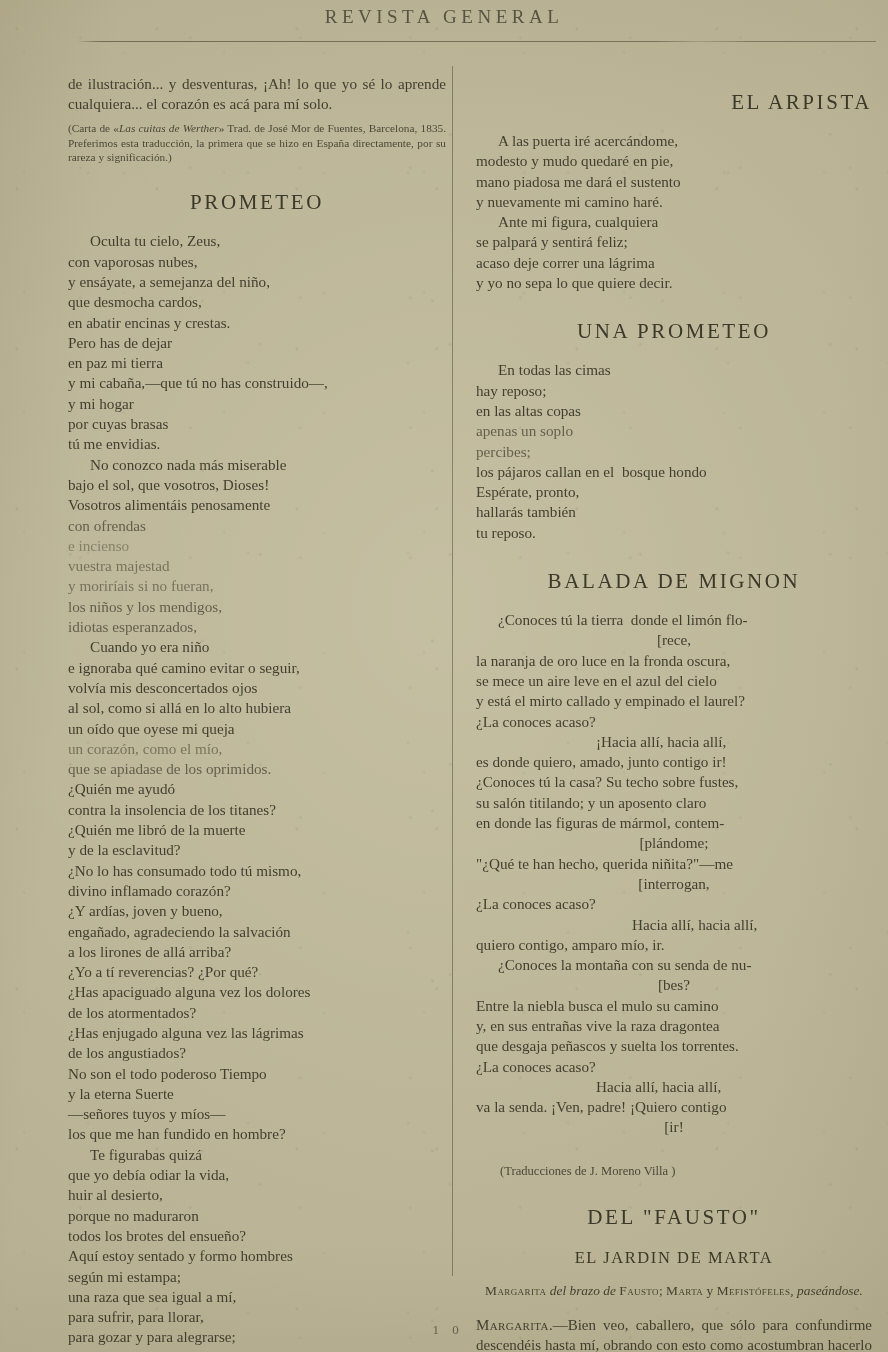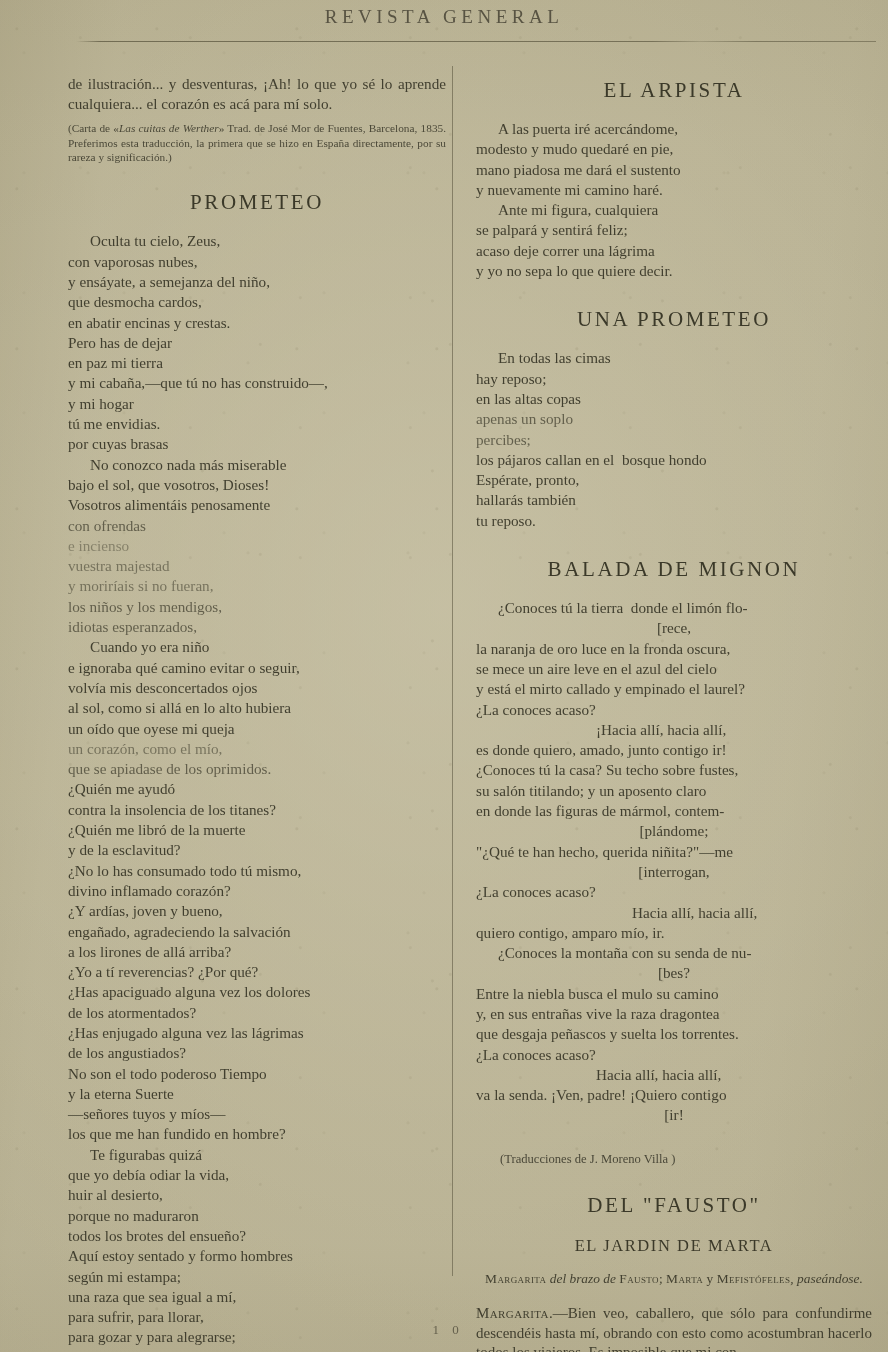--- a/index.html
+++ b/index.html
@@ -217,22 +217,22 @@
     <div class="verse" id="verse-prometeo">
         <div class="line ind">Oculta tu cielo, Zeus,</div>
         <div class="line">con vaporosas nubes,</div>
         <div class="line">y ensáyate, a semejanza del niño,</div>
         <div class="line">que desmocha cardos,</div>
         <div class="line">en abatir encinas y crestas.</div>
         <div class="line">Pero has de dejar</div>
         <div class="line">en paz mi tierra</div>
         <div class="line">y mi cabaña,—que tú no has construido—,</div>
         <div class="line">y mi hogar</div>
+        <div class="line">por cuyas brasas</div>
         <div class="line">tú me envidias.</div>
-        <div class="line">por cuyas brasas</div>
         <div class="line ind">No conozco nada más miserable</div>
         <div class="line">bajo el sol, que vosotros, Dioses!</div>
         <div class="line">Vosotros alimentáis penosamente</div>
         <div class="line fade1">con ofrendas</div>
         <div class="line fade3">e incienso</div>
         <div class="line fade2">vuestra majestad</div>
         <div class="line fade2">y moriríais si no fueran,</div>
         <div class="line fade1">los niños y los mendigos,</div>
         <div class="line fade1">idiotas esperanzados,</div>
         <div class="line ind">Cuando yo era niño</div>
@@ -269,21 +269,21 @@
         <div class="line">según mi estampa;</div>
         <div class="line">una raza que sea igual a mí,</div>
         <div class="line">para sufrir, para llorar,</div>
         <div class="line">para gozar y para alegrarse;</div>
         <div class="line">y para que no se cuide de tí;</div>
       </div>
   </div>
 
   <div class="col col-right">
 
-    <h2 class="poem-title" style="margin-top:4px;">EL ARPISTA</h2>
+    <h2 class="poem-title" style="margin-top:16px;text-align:right;">EL ARPISTA</h2>
     <div class="verse" id="verse-arpista">
         <div class="line ind">A las puerta iré acercándome,</div>
         <div class="line">modesto y mudo quedaré en pie,</div>
         <div class="line">mano piadosa me dará el sustento</div>
         <div class="line">y nuevamente mi camino haré.</div>
         <div class="line ind">Ante mi figura, cualquiera</div>
         <div class="line">se palpará y sentirá feliz;</div>
         <div class="line">acaso deje correr una lágrima</div>
         <div class="line">y yo no sepa lo que quiere decir.</div>
       </div>

